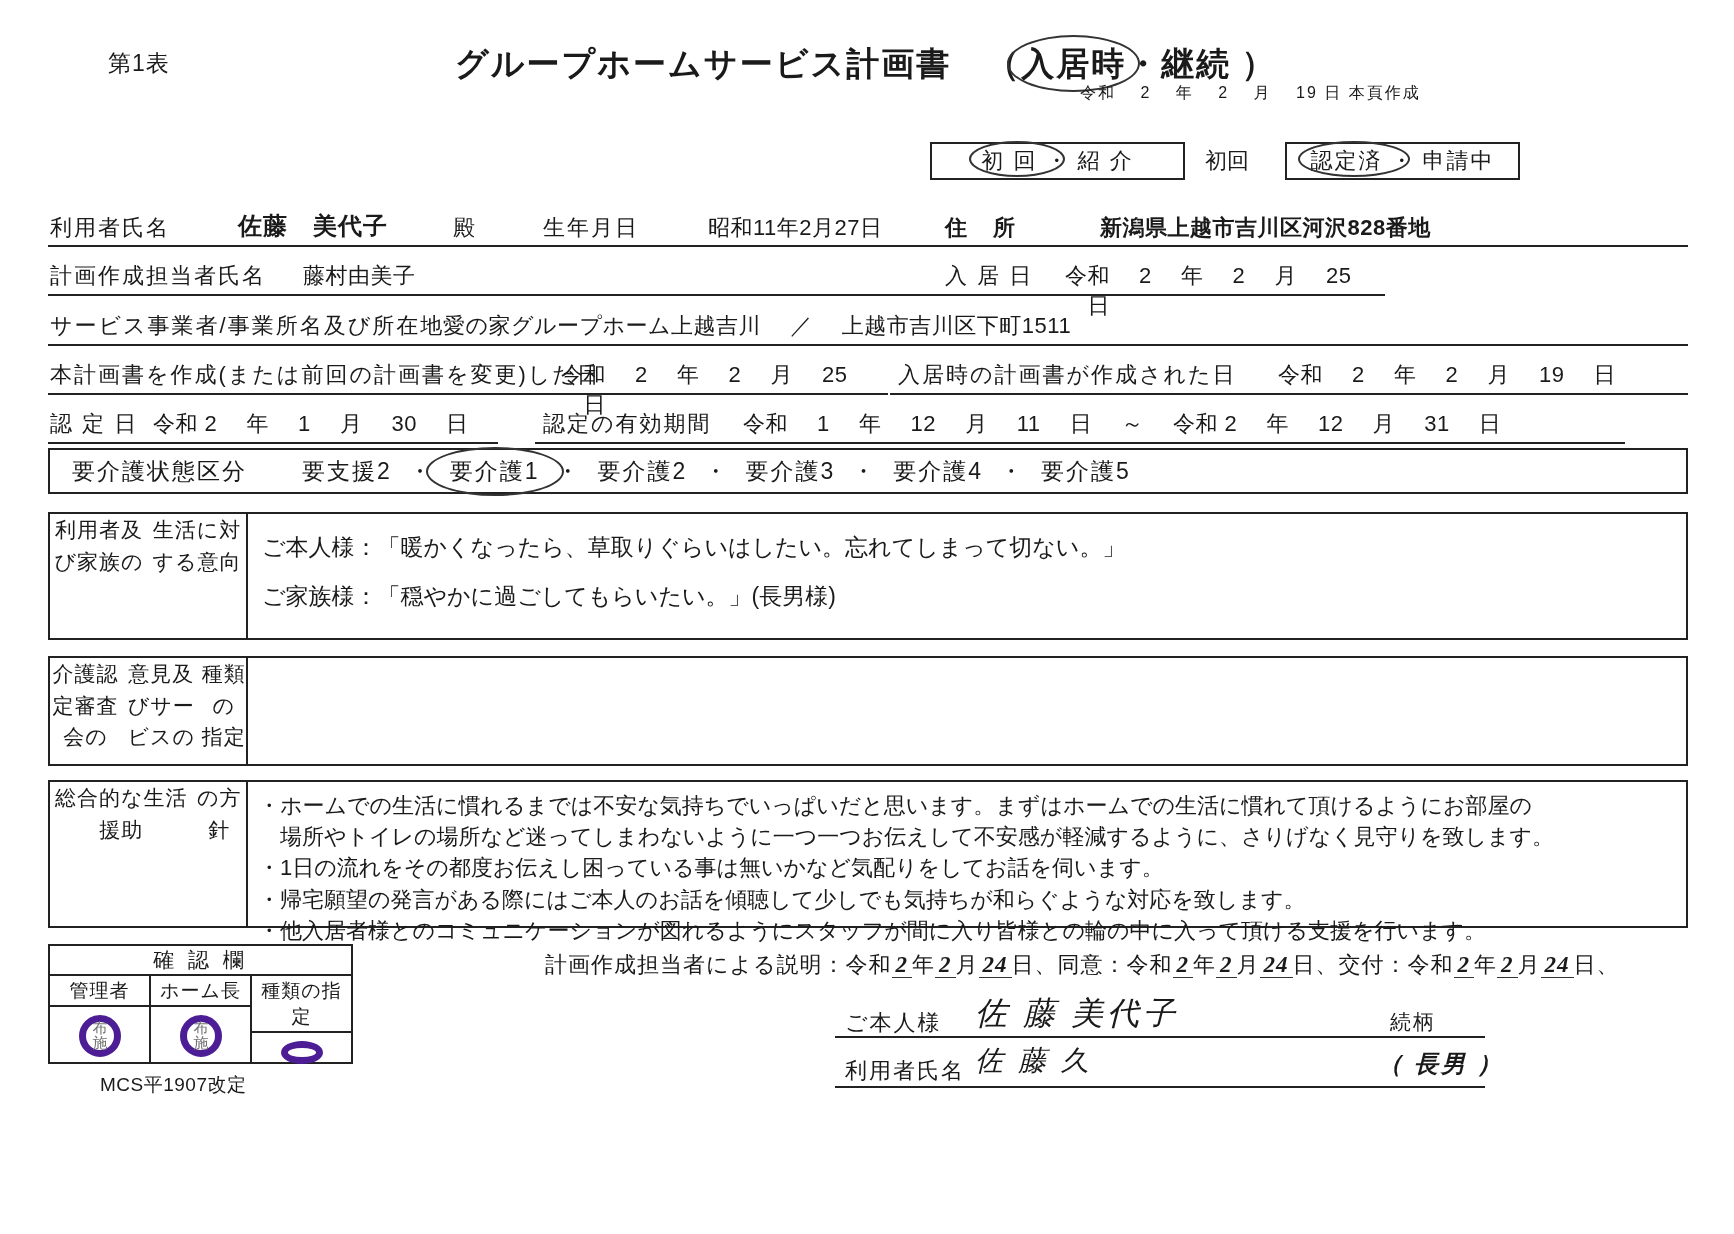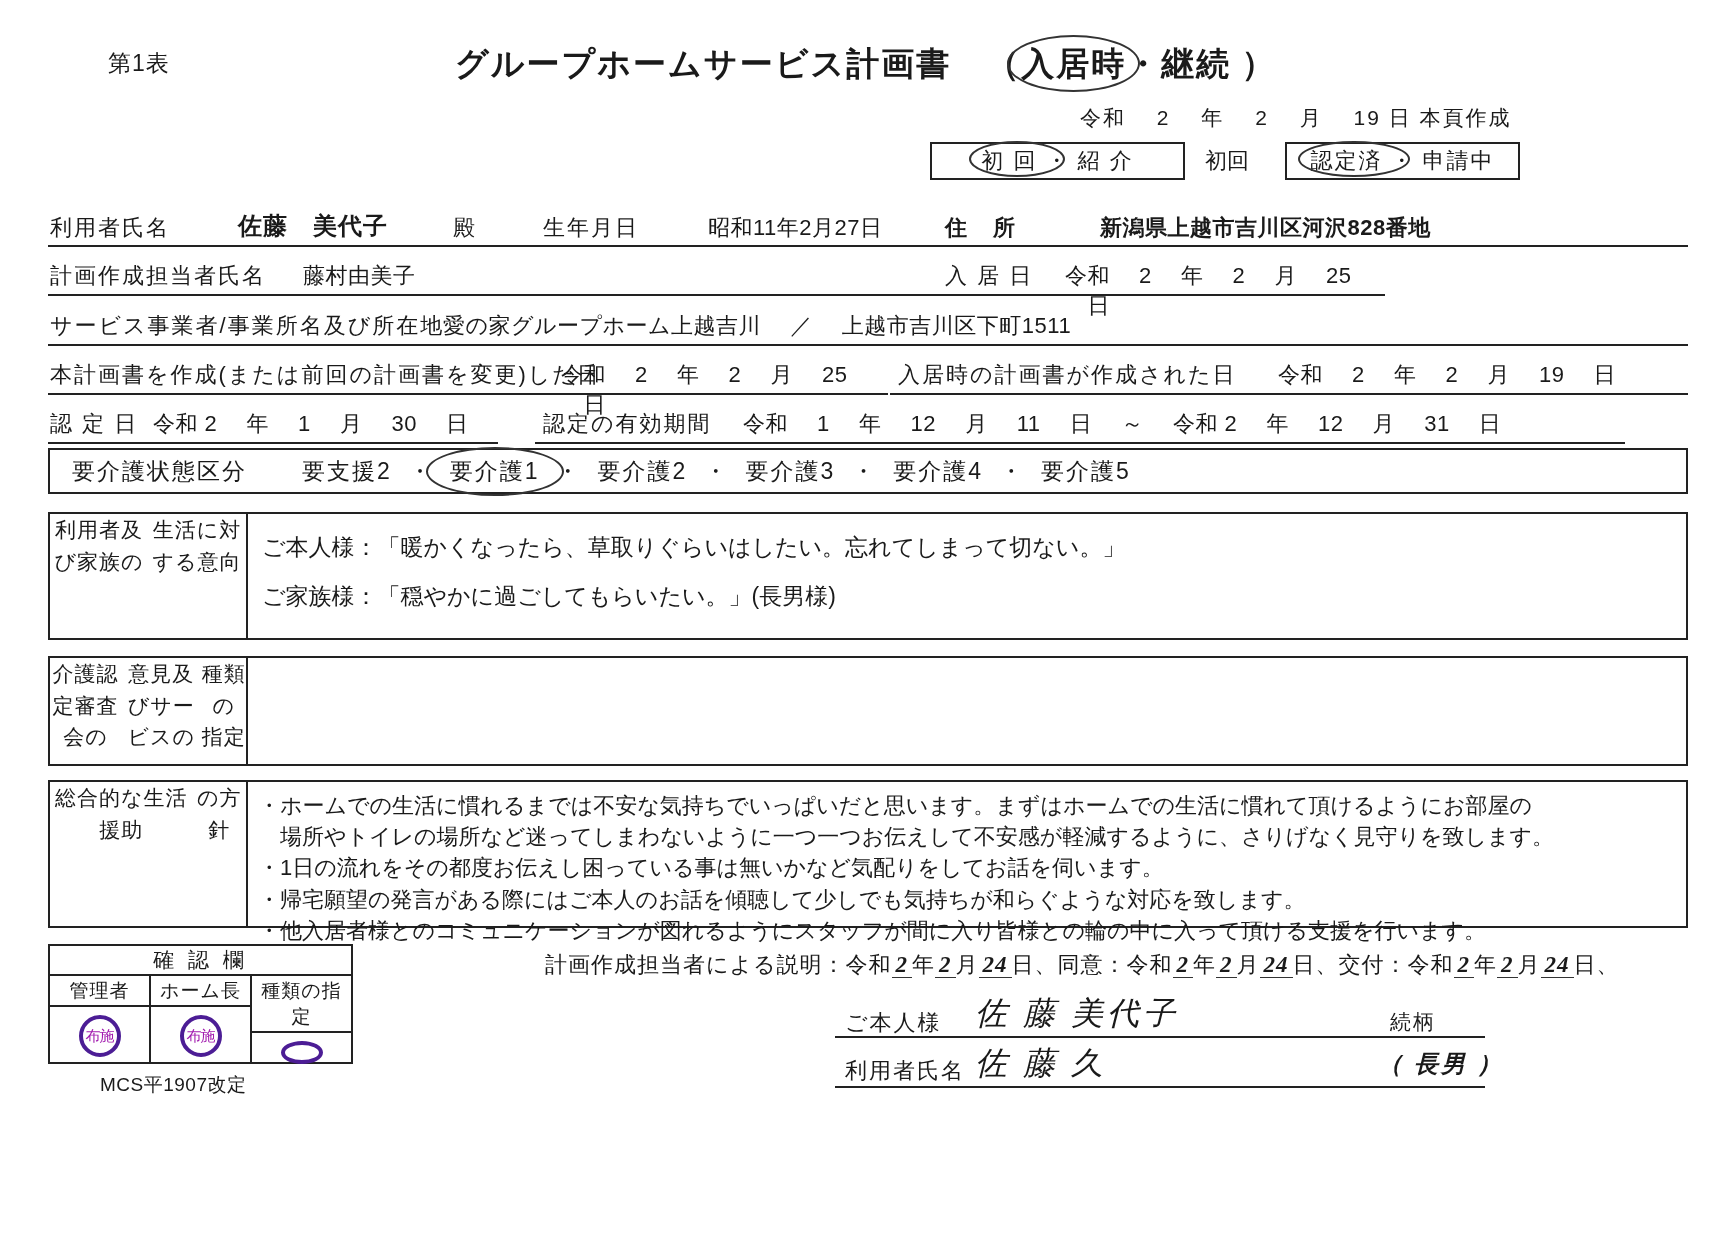--- a/index.html
+++ b/index.html
@@ -48,22 +48,22 @@
     position: relative;
     display: inline-block;
   }
   .ellipse-mark {
     position: absolute;
     border: 2px solid #333;
     border-radius: 50%;
     pointer-events: none;
   }
   #made-date {
-    left: 1080px; top: 104px;
-    font-size: 21px;
+    left: 1080px; top: 83px;
+    font-size: 16px;
     letter-spacing: 2px;
   }
 
   
   #first-visit-box {
     left: 930px; top: 142px;
     width: 255px; height: 38px;
     font-size: 22px;
     display: flex; align-items: center; justify-content: center;
     letter-spacing: 2px;
@@ -178,23 +178,23 @@
     letter-spacing: 1px;
     padding: 2px 0 1px 0;
     border-bottom: 2px solid #222;
     width: 100%;
     text-align: center;
     box-sizing: border-box;
   }
   .seal {
     margin-top: 8px;
     width: 42px; height: 42px;
-    border: 4px solid #4c1d95;
+    border: 7px solid #4c1d95;
     border-radius: 50%;
-    color: #a21caf;
+    color: #737373;
     font-size: 15px;
     line-height: 1.0;
     display: flex;
     align-items: center;
     justify-content: center;
     text-align: center;
     font-family: "Liberation Serif", serif;
     letter-spacing: -1px;
     word-break: break-all;
     padding: 2px;
@@ -225,21 +225,21 @@
   #sig-kakunin-label { left: 845px; top: 1056px; font-size: 22px; letter-spacing: 2px; }
   #sig-honnin-value {
     left: 975px; top: 992px;
     font-size: 32px;
     font-family: "Liberation Serif", serif;
     font-style: italic;
     letter-spacing: 4px;
   }
   #sig-kakunin-value {
     left: 975px; top: 1042px;
-    font-size: 32px;
+    font-size: 28px;
     font-family: "Liberation Serif", serif;
     font-style: italic;
     letter-spacing: 4px;
   }
   #sig-underline1 { left: 835px; top: 1036px; width: 650px; border-bottom: 2px solid #222; }
   #sig-underline2 { left: 835px; top: 1086px; width: 650px; border-bottom: 2px solid #222; }
   #rel-label { left: 1390px; top: 1008px; font-size: 21px; letter-spacing: 2px; }
   #rel-value {
     left: 1378px; top: 1048px;
     font-size: 24px;

